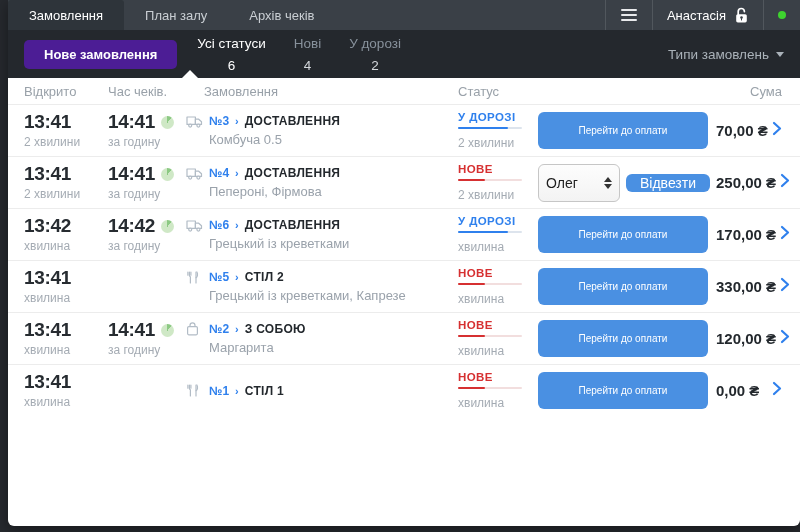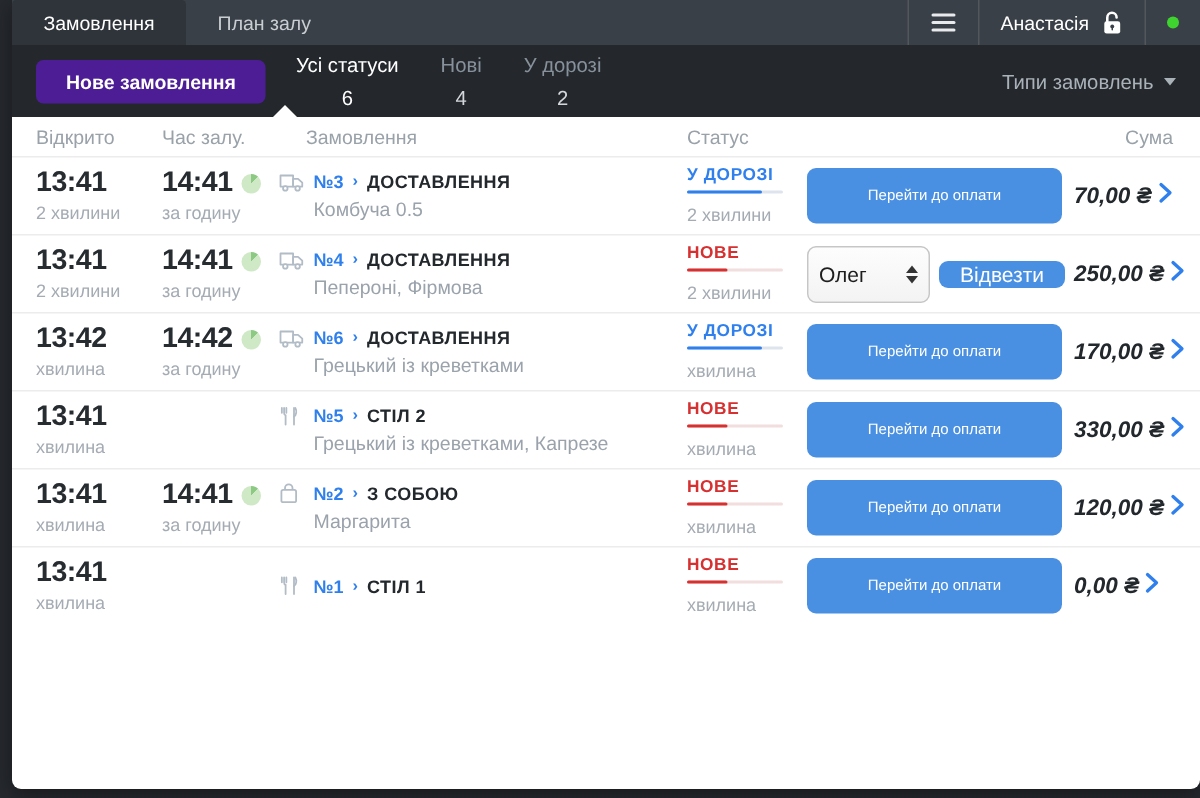--- a/index.html
+++ b/index.html
@@ -68,31 +68,32 @@
   .assign { display:flex; align-items:center; gap:6px; }
   .select { width:82px; height:38px; border:1px solid #c6c6c6; border-radius:6px;
             background:linear-gradient(#fdfdfd,#f3f3f3); display:flex; align-items:center;
             padding:0 7px; font-size:14px; color:#1e1e1e; cursor:pointer; }
   .sel-arrows { margin-left:auto; display:flex; flex-direction:column; gap:2px; }
   .sel-arrows i { display:block; width:0; height:0; border-left:4px solid transparent; border-right:4px solid transparent; }
   .sel-arrows .up { border-bottom:5px solid #333; }
   .sel-arrows .dn { border-top:5px solid #333; }
   .btn-deliver { width:84px; height:18px; border:none; border-radius:6px; background:#4a90e2; color:#fff;
                  font-size:14px; font-family:inherit; cursor:pointer; }
-  .amountcell { flex-direction:row !important; align-items:center; justify-content:flex-start; gap:4px; padding-right:14px; white-space:nowrap;font-style:italic; }
+  .amountcell { flex-direction:row !important; align-items:center; justify-content:space-between; gap:4px; padding-right:14px; white-space:nowrap; }
   .amount { font-size:15px; font-weight:bold; color:#23282d; }
 </style>
 </head>
 <body>
 
 <div class="window">
 
   <div class="topbar">
     <div class="tab active">Замовлення</div>
     <div class="tab">План залу</div>
+    <div class="tab">Архів чеків</div>
     <div class="top-right">
       <div class="tdiv"></div>
       <div class="burger">
         <span></span>
           <span></span>
           <span></span>
       </div>
       <div class="tdiv"></div>
       <div class="userbox">
         <span class="username">Анастасія</span>
@@ -131,21 +132,21 @@
     <div class="ordertypes">
       <span>Типи замовлень</span>
       <span class="caret-down"></span>
     </div>
     <div class="pointer"></div>
   </div>
 
   <div class="content">
     <div class="grid thead">
       <div>Відкрито</div>
-      <div>Час залу.</div>
+      <div>Час чеків.</div>
       <div class="h-order">Замовлення</div>
       <div>Статус</div>
       <div></div>
       <div class="h-sum">Сума</div>
     </div>
     <div id="rows">
         <div class="grid row">
           <div class="cell">
             <div class="time">13:41</div>
             <div class="sub">2 хвилини</div>

